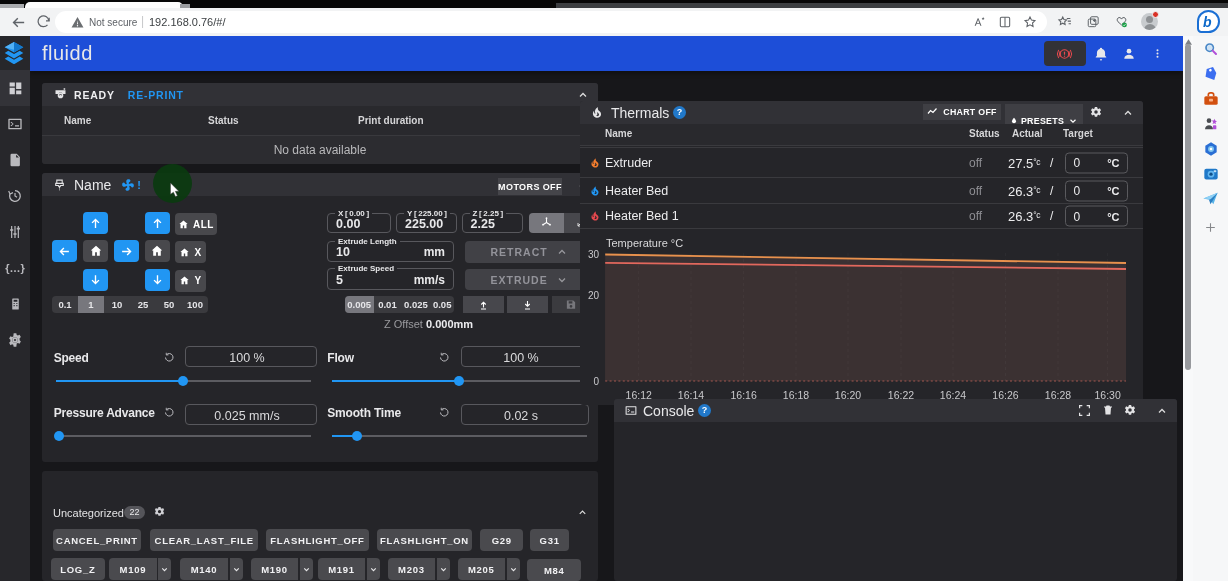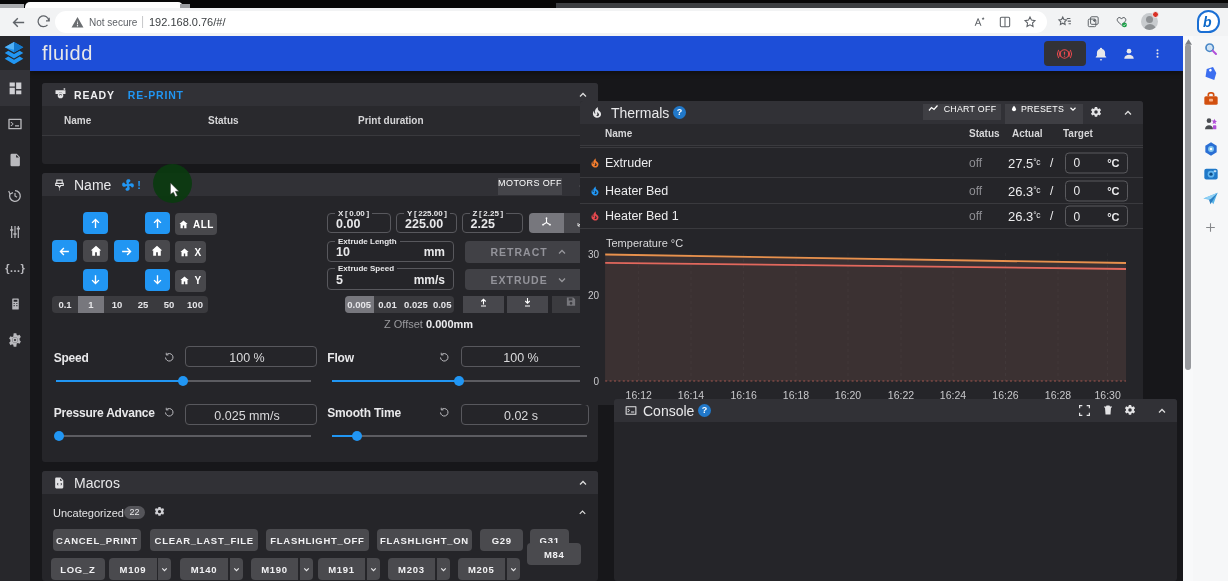--- a/index.html
+++ b/index.html
@@ -43,21 +43,21 @@
 #thermals { left:580px; top:47px; width:563px; height:304px;margin-top:18px; }
 
 #console { left:614px; top:363px; width:563px; height:182px; }
 
 
 #sb { position:absolute; left:1183px; top:36px; width:10px; height:545px; background:#f8f9fa; }
 #sb .thumb { position:absolute; left:2px; top:8px; width:6px; height:326px; background:#97999d; border-radius:3px; }
 #edgebar { position:absolute; left:1193px; top:36px; width:35px; height:545px; background:#f6f7f8; }
 #edgebar .ei { position:absolute; left:0; width:35px; height:24px; display:flex; align-items:center; justify-content:center; }
 
-.btn { background:#48484c; border-radius:0; color:#fff; font-weight:normal; display:flex; justify-content:center; }
+.btn { background:#48484c; border-radius:0; color:#fff; font-weight:bold; display:flex; align-items:center; justify-content:center; }
 .jb { position:absolute; width:25px; height:22px; border-radius:4px; display:flex; align-items:center; justify-content:center; }
 .jb.blue { background:#2196f3; }
 .jb.gray { background:#48484c; }
 .jb .jt { color:#fff; font-weight:bold; font-size:10px; margin-left:4px; letter-spacing:0.5px; }
 .seg { position:absolute; display:flex; background:#3a3a3e; border-radius:4px; overflow:hidden; }
 .seg .s { display:flex; align-items:center; justify-content:center; color:#e6e6e9; font-size:9.5px; font-weight:bold; }
 .seg .s.on { background:#77777d; }
 .fbox { position:absolute; border:1px solid #58585d; border-radius:4px; }
 .flab { position:absolute; left:7px; top:-5px; font-size:8px; font-weight:bold; color:#e8e8ea; background:#252529; padding:0 3px; white-space:nowrap; }
 .fval { position:absolute; left:8px; top:50%; transform:translateY(-46%); font-size:12.5px; font-weight:bold; color:#e8e8ea; }
@@ -230,20 +230,21 @@
       <span style="margin-left:13px;font-size:10.5px;font-weight:bold;letter-spacing:0.8px;color:#2196f3">RE-PRINT</span>
       <svg class="chev" width="12" height="12" viewBox="0 0 24 24" fill="none" stroke="#ddd" stroke-width="2.5">
           <path d="M6 15l6-6 6 6"></path>
         </svg>
     </div>
     <div class="thead">
       <span class="th" style="margin-left:22px">Name</span>
       <span class="th" style="position:absolute;left:166px">Status</span>
       <span class="th" style="position:absolute;left:316px">Print duration</span>
     </div>
+    <div class="nodata">No data available</div>
   </div>
   <div class="panel" id="tool">
     <div class="phead">
       <svg style="margin-left:11px" width="13" height="14" viewBox="0 0 24 24" fill="#e3e3e5">
           <path d="M6 2h12v6h2v6h-5l-2.5 3.5V22h-1v-4.5L9 14H4V8h2V2zm2 2v4h8V4H8zm-2 6v2h4.5l1.5 2 1.5-2H18v-2H6z" fill-rule="evenodd"></path>
         </svg>
       <span style="margin-left:8px;font-size:14px;color:#e8e8ea">Name</span>
       <svg style="margin-left:10px" width="14" height="14" viewBox="0 0 24 24" fill="#2196f3">
           <path d="M12.5,2C17,2 17.11,5.57 14.75,6.75C13.76,7.24 13.32,8.29 13.13,9.22C13.61,9.42 14.03,9.73 14.35,10.13C18.05,8.13 22.03,8.92 22.03,12.5C22.03,17 18.46,17.1 17.28,14.73C16.78,13.74 15.72,13.3 14.79,13.11C14.59,13.59 14.28,14 13.88,14.34C15.87,18.03 15.08,22 11.5,22C7,22 6.91,18.42 9.27,17.24C10.25,16.75 10.69,15.71 10.89,14.79C10.4,14.59 9.97,14.27 9.65,13.87C5.96,15.85 2,15.07 2,11.5C2,7 5.56,6.89 6.74,9.26C7.24,10.25 8.29,10.68 9.22,10.87C9.41,10.39 9.73,9.97 10.14,9.65C8.15,5.96 8.94,2 12.5,2Z"></path>
         </svg>
@@ -424,29 +425,20 @@
         <path d="M5 13a7.5 7.5 0 1 0 2-5.5"></path>
         <path d="M6.5 3.5v4.3h4.3" stroke-width="1.8" fill="none"></path>
       </svg>
     <div class="sval" style="left:419px;top:231px;width:128px">0.02 s</div>
     <div class="track" style="left:290px;top:262px;width:255px">
         <div class="fill" style="width:26px"></div>
         <div class="thumb" style="left:20px"></div>
       </div>
   </div>
   <div class="panel" id="macros">
-    <div class="phead">
-      <svg style="margin-left:11px" width="13" height="14" viewBox="0 0 24 24" fill="#e3e3e5">
-          <path d="M6 2h8l5 5v13a2 2 0 0 1-2 2H6a2 2 0 0 1-2-2V4a2 2 0 0 1 2-2zm7 1.5V8h4.5L13 3.5zM9.2 11.5l-2 2.5 2 2.5 1-.9-1.4-1.6 1.4-1.6-1-.9zm5.6 0-1 .9 1.4 1.6-1.4 1.6 1 .9 2-2.5-2-2.5z"></path>
-        </svg>
-      <span style="margin-left:8px;font-size:14px;color:#e8e8ea">Macros</span>
-      <svg class="chev" width="12" height="12" viewBox="0 0 24 24" fill="none" stroke="#ddd" stroke-width="2.5">
-          <path d="M6 15l6-6 6 6"></path>
-        </svg>
-    </div>
     <div class="abs" style="left:11px;top:35.5px;font-size:11px;color:#e2e2e4">Uncategorized</div>
     <div class="abs" style="left:82px;top:34.5px;width:21px;height:13px;background:#55555a;border-radius:7px;color:#e8e8ea;font-size:9px;display:flex;align-items:center;justify-content:center">22</div>
     <svg class="abs" style="left:111px;top:34px" width="13" height="13" viewBox="0 0 24 24" fill="#cfcfd3">
         <path d="M10 2h4l.5 2.4 1.9.8 2.2-1.1 2 3.4-1.7 1.7v2.1l1.7 1.7-2 3.4-2.2-1.1-1.9.8L14 18.5h-4l-.5-2.4-1.9-.8-2.2 1.1-2-3.4 1.7-1.7v-2.1L3.4 7.5l2-3.4 2.2 1.1 1.9-.8L10 2zm2 5.5a3 3 0 1 0 0 6 3 3 0 0 0 0-6z" fill-rule="evenodd" transform="translate(0,1.5)"></path>
       </svg>
     <svg class="abs" style="right:10px;top:36px" width="11" height="11" viewBox="0 0 24 24" fill="none" stroke="#ddd" stroke-width="2.5">
         <path d="M6 15l6-6 6 6"></path>
       </svg>
     <div class="mbtn" style="left:10.8px;width:88.4px">CANCEL_PRINT</div>
     <div class="mbtn" style="left:108.4px;width:107.6px">CLEAR_LAST_FILE</div>
@@ -484,21 +476,21 @@
         <svg width="9" height="9" viewBox="0 0 24 24" fill="none" stroke="#e8e8ea" stroke-width="3">
           <path d="M6 9l6 6 6-6"></path>
         </svg>
       </div>
     <div class="mbtn" style="left:415.5px;top:87.3px;width:47.6px;border-radius:4px 0 0 4px">M205</div>
       <div class="mdrop" style="left:464.9px;top:87.3px">
         <svg width="9" height="9" viewBox="0 0 24 24" fill="none" stroke="#e8e8ea" stroke-width="3">
           <path d="M6 9l6 6 6-6"></path>
         </svg>
       </div>
-    <div class="mbtn" style="left:485.3px;top:72px;width:54px">M84</div>
+    <div class="mbtn" style="left:485.3px;top:88px;width:54px">M84</div>
   </div>
   <div class="panel" id="thermals">
     <div class="phead">
       <svg style="margin-left:10px" width="14" height="15" viewBox="0 0 24 24" fill="#e3e3e5">
           <path d="M17.66 11.2c-.23-.3-.51-.56-.77-.82-.67-.6-1.43-1.03-2.07-1.66C13.33 7.26 13 4.85 13.95 3c-.95.23-1.78.75-2.49 1.32-2.59 2.08-3.61 5.75-2.39 8.9.04.1.08.2.08.33 0 .22-.15.42-.35.5-.23.1-.47.04-.66-.12a.58.58 0 0 1-.14-.17c-1.13-1.43-1.31-3.48-.55-5.12C5.78 10 4.87 12.3 5 14.47c.06.5.12 1 .29 1.5.14.6.41 1.2.71 1.73 1.08 1.73 2.95 2.97 4.96 3.22 2.14.27 4.43-.12 6.07-1.6 1.83-1.66 2.47-4.32 1.53-6.6l-.13-.26c-.21-.46-.77-1.26-.77-1.26m-3.16 6.3c-.28.24-.74.5-1.1.6-1.12.4-2.24-.16-2.9-.82 1.19-.28 1.9-1.16 2.11-2.05.17-.8-.15-1.46-.28-2.23-.12-.74-.1-1.37.17-2.06.19.38.39.76.63 1.06.77 1 1.98 1.44 2.24 2.8.04.14.06.28.06.43.03.82-.33 1.72-.93 2.27z"></path>
         </svg>
       <span style="margin-left:7px;font-size:14px;color:#e8e8ea">Thermals</span>
       <div class="abs" style="left:93px;top:5px;width:13px;height:13px;border-radius:50%;background:#2178c9;color:#fff;font-size:9px;font-weight:bold;text-align:center;line-height:13px">?</div>
       <div class="btn" style="position:absolute;left:343px;top:2.6px;width:78px;height:16.5px;background:#3f3f44;font-size:8.8px;letter-spacing:0.3px"><svg style="margin-right:4px" width="12" height="9" viewBox="0 0 24 16" fill="none" stroke="#fff" stroke-width="2.4">
             <path d="M2 12l5-6 5 4 7-8"></path>

